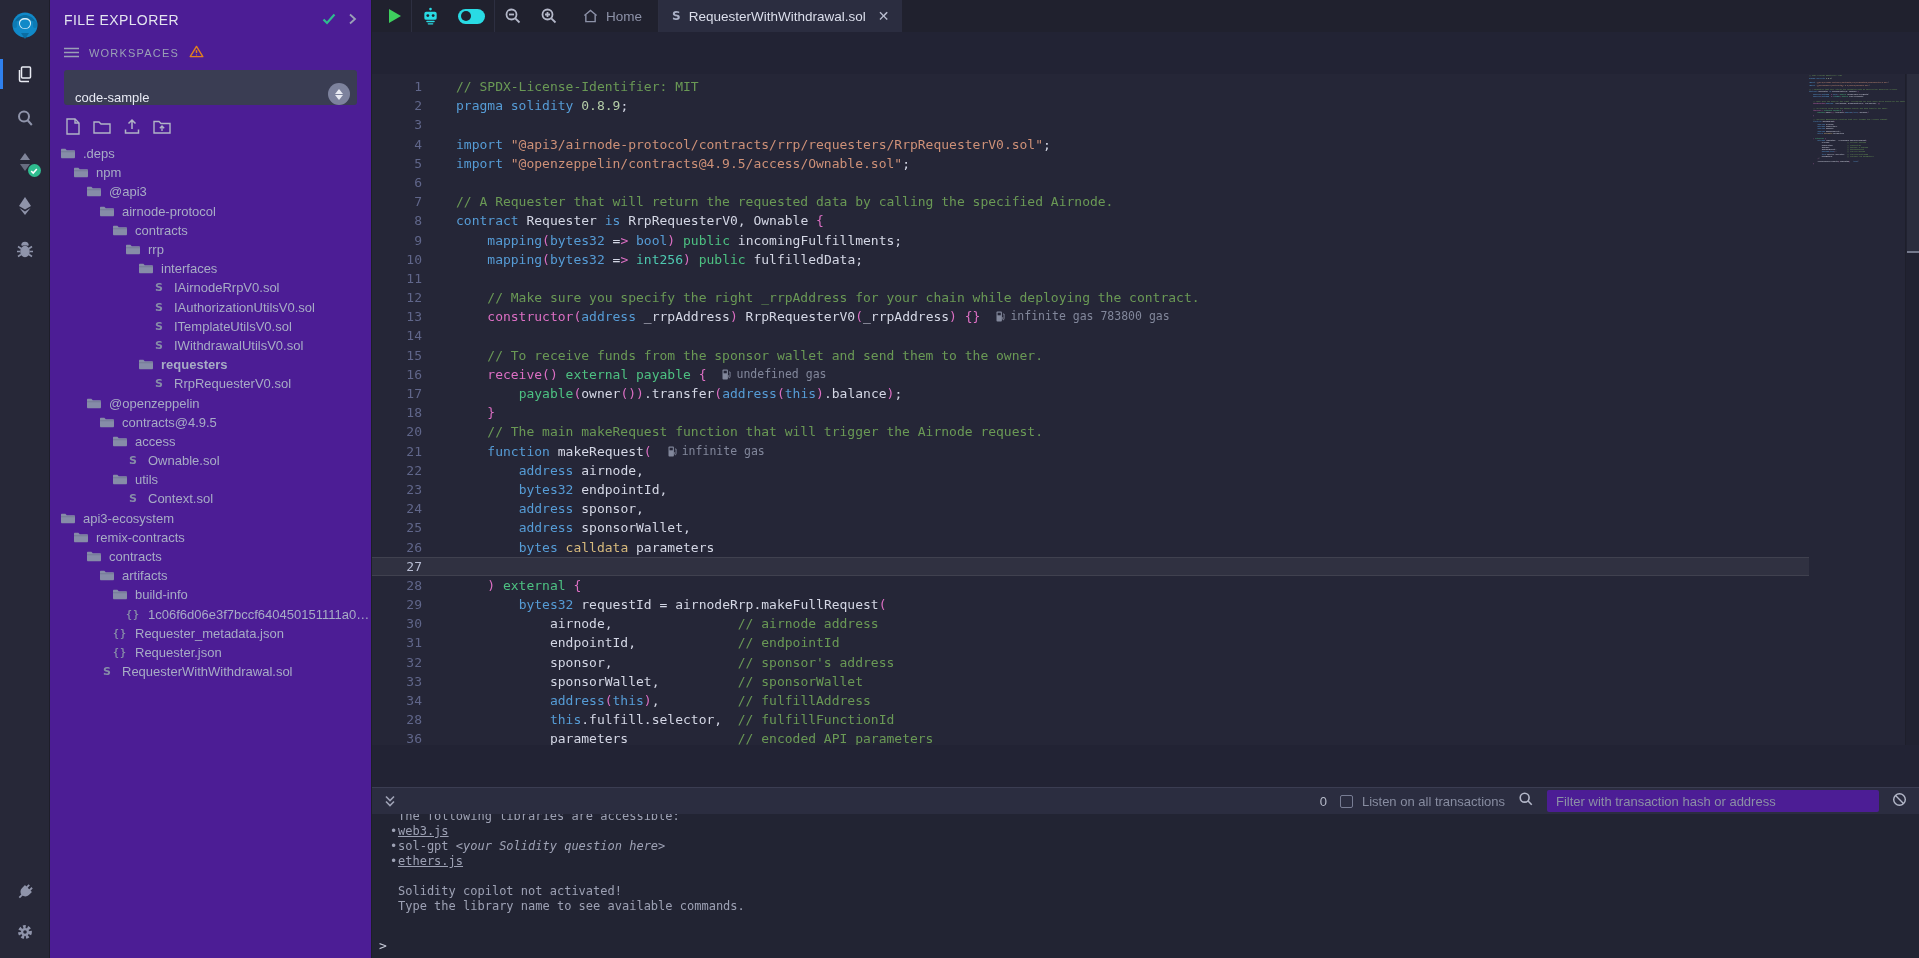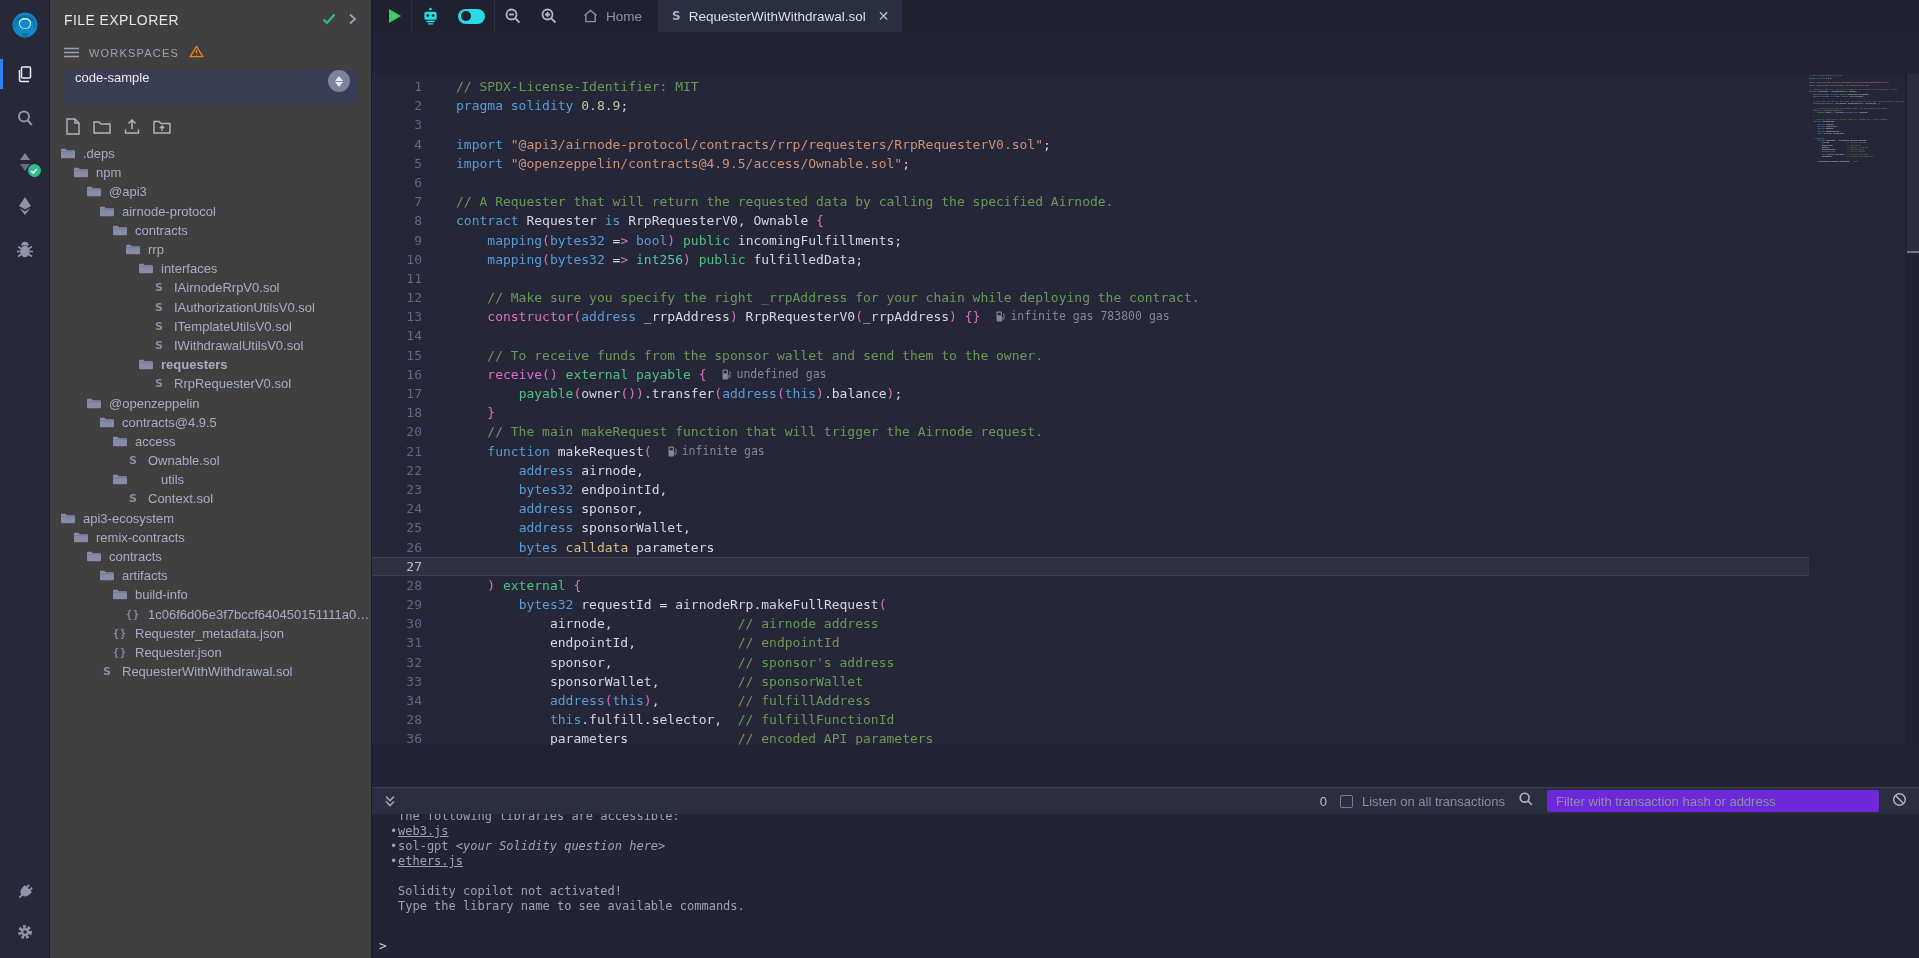--- a/index.html
+++ b/index.html
@@ -18,27 +18,27 @@
     border-right:1px solid #1d1e29;
   }
   .ab-logo { width:50px; height:52px; display:flex; align-items:center; justify-content:center; cursor:pointer; }
   .ab-icon { width:50px; height:44px; display:flex; align-items:center; justify-content:center; position:relative; cursor:pointer; }
   .ab-icon.active::before { content:""; position:absolute; left:0; top:7px; bottom:7px; width:3px; background:#2f80ed; }
   .ab-bottom { margin-top:auto; padding-bottom:6px; display:flex; flex-direction:column; align-items:center; }
   .ab-bottom .ab-icon { height:40px; }
   .badge-check { position:absolute; right:9px; bottom:7px; width:13px; height:13px; border-radius:50%; background:#2fbc8f; display:flex; align-items:center; justify-content:center; }
 
   
-  #sidebar { width:322px; flex:0 0 322px; background:#404040; display:flex; flex-direction:column; overflow:hidden; border-right:1px solid #1d1e29; }
+  #sidebar { width:322px; flex:0 0 322px; background:#4c1d95; display:flex; flex-direction:column; overflow:hidden; border-right:1px solid #1d1e29; }
   .sb-header { height:32px; display:flex; align-items:center; justify-content:space-between; padding:8px 14px 0; }
   .sb-title { font-size:14px; color:#e3e5ef; letter-spacing:.4px; }
   .sb-hicons { display:flex; align-items:center; gap:12px; }
   .sb-workspaces { display:flex; align-items:center; gap:10px; padding:12px 14px 4px; }
   .ws-label { color:#9aa0b6; font-size:11px; letter-spacing:1.2px; }
-  .sb-select { margin:4px 14px 0; height:35px; background:#3a3d53; border-radius:3px; display:flex; align-items:flex-start; justify-content:space-between; padding:0 7px 0 11px; cursor:pointer; }
+  .sb-select { margin:4px 14px 0; height:35px; background:#3a3d53; border-radius:3px; display:flex; align-items:flex-end; justify-content:space-between; padding:0 7px 0 11px; cursor:pointer; }
   .sb-select .ws-name { color:#e7e9f3; font-size:13px; }
   .sel-badge { width:22px; height:22px; border-radius:50%; background:#7d829d; display:flex; flex-direction:column; align-items:center; justify-content:center; line-height:0; gap:1px; }
   .sb-toolbar { display:flex; align-items:center; gap:13px; padding:13px 14px 6px 16px; }
   .tb-btn { display:flex; align-items:center; justify-content:center; cursor:pointer; }
   #file-tree { padding-top:3px; overflow:hidden; }
   .tree-row { height:19.2px; display:flex; align-items:center; cursor:pointer; white-space:nowrap; }
   .t-icon { width:16px; flex:0 0 16px; display:flex; align-items:center; justify-content:center; margin-right:7px; }
   .t-label { color:#a7acc5; font-size:13px; }
   .fi-sol { font:700 11px "DejaVu Sans",sans-serif; color:#868ca8; }
   .fi-json { font:700 10px "DejaVu Sans Mono",monospace; color:#868ca8; letter-spacing:1px; }
@@ -78,21 +78,21 @@
   .sthumb { position:absolute; top:0; left:1px; right:0; height:179px; background:rgba(172,178,202,.08); border-bottom:2px solid rgba(192,198,220,.5); cursor:pointer; }
 
   
   #terminal { flex:0 0 171px; display:flex; flex-direction:column; background:#222433; border-top:1px solid #3b3d52; }
   #term-header { height:26px; flex:0 0 26px; background:#2b2d40; display:flex; align-items:center; padding:0 12px 0 8px; }
   .th-right { margin-left:auto; display:flex; align-items:center; gap:13px; }
   .th-count { color:#b7bbca; font-size:13px; }
   .th-listen { display:flex; align-items:center; gap:9px; cursor:pointer; }
   .th-check { width:13px; height:13px; border:1px solid #787d94; border-radius:2px; background:transparent; }
   .th-label { color:#878c A0; color:#878ca0; font-size:13px; }
-  .th-input { width:332px; height:22px; background:#6d28d9; border:none; border-radius:2px; color:#c8cbd9; font-size:13px; padding:0 9px; outline:none; font-family:"Liberation Sans",sans-serif; }
+  .th-input { width:332px; height:22px; background:#4c1d95; border:none; border-radius:2px; color:#c8cbd9; font-size:13px; padding:0 9px; outline:none; font-family:"Liberation Sans",sans-serif; }
   .th-input::placeholder { color:#8b90a5; }
   #term-body { flex:1; overflow:hidden; position:relative; padding:4px 0 0 6px; font:12px/15px "DejaVu Sans Mono",monospace; color:#9da1b4; cursor:text; }
   .tline { white-space:pre; padding-left:20px; }
   .tline.bullet { padding-left:12px; }
   .tline.cut { margin-top:-9px; }
   .tline .blt { display:inline-block; width:8px; }
   .tline u { text-decoration:underline; cursor:pointer; }
   .tline .hint { font-style:italic; }
   .t-prompt { position:absolute; left:7px; bottom:5px; color:#c7cbd9; font-size:13px; }
 </style>
@@ -363,21 +363,21 @@
             </svg>
           </span>
           <span class="t-label">access</span>
         </div>
         <div class="tree-row" style="padding-left: 75px;">
           <span class="t-icon">
             <span class="fi-sol">S</span>
           </span>
           <span class="t-label">Ownable.sol</span>
         </div>
-        <div class="tree-row" style="padding-left: 62px; gap: 26px;">
+        <div class="tree-row" style="padding-left: 62px;">
           <span class="t-icon">
             <svg width="14" height="11" viewBox="0 0 16 12" fill="#868ca8">
               <path d="M0 1.6C0 1 .5.5 1.1.5H5l1.6 1.8h8.3c.6 0 1.1.5 1.1 1.1v7c0 .6-.5 1.1-1.1 1.1H1.1C.5 11.5 0 11 0 10.4z"></path>
               <path d="M0 3.4h16v1.2H0z" fill="#767c98"></path>
             </svg>
           </span>
           <span class="t-label">utils</span>
         </div>
         <div class="tree-row" style="padding-left: 75px;">
           <span class="t-icon">

